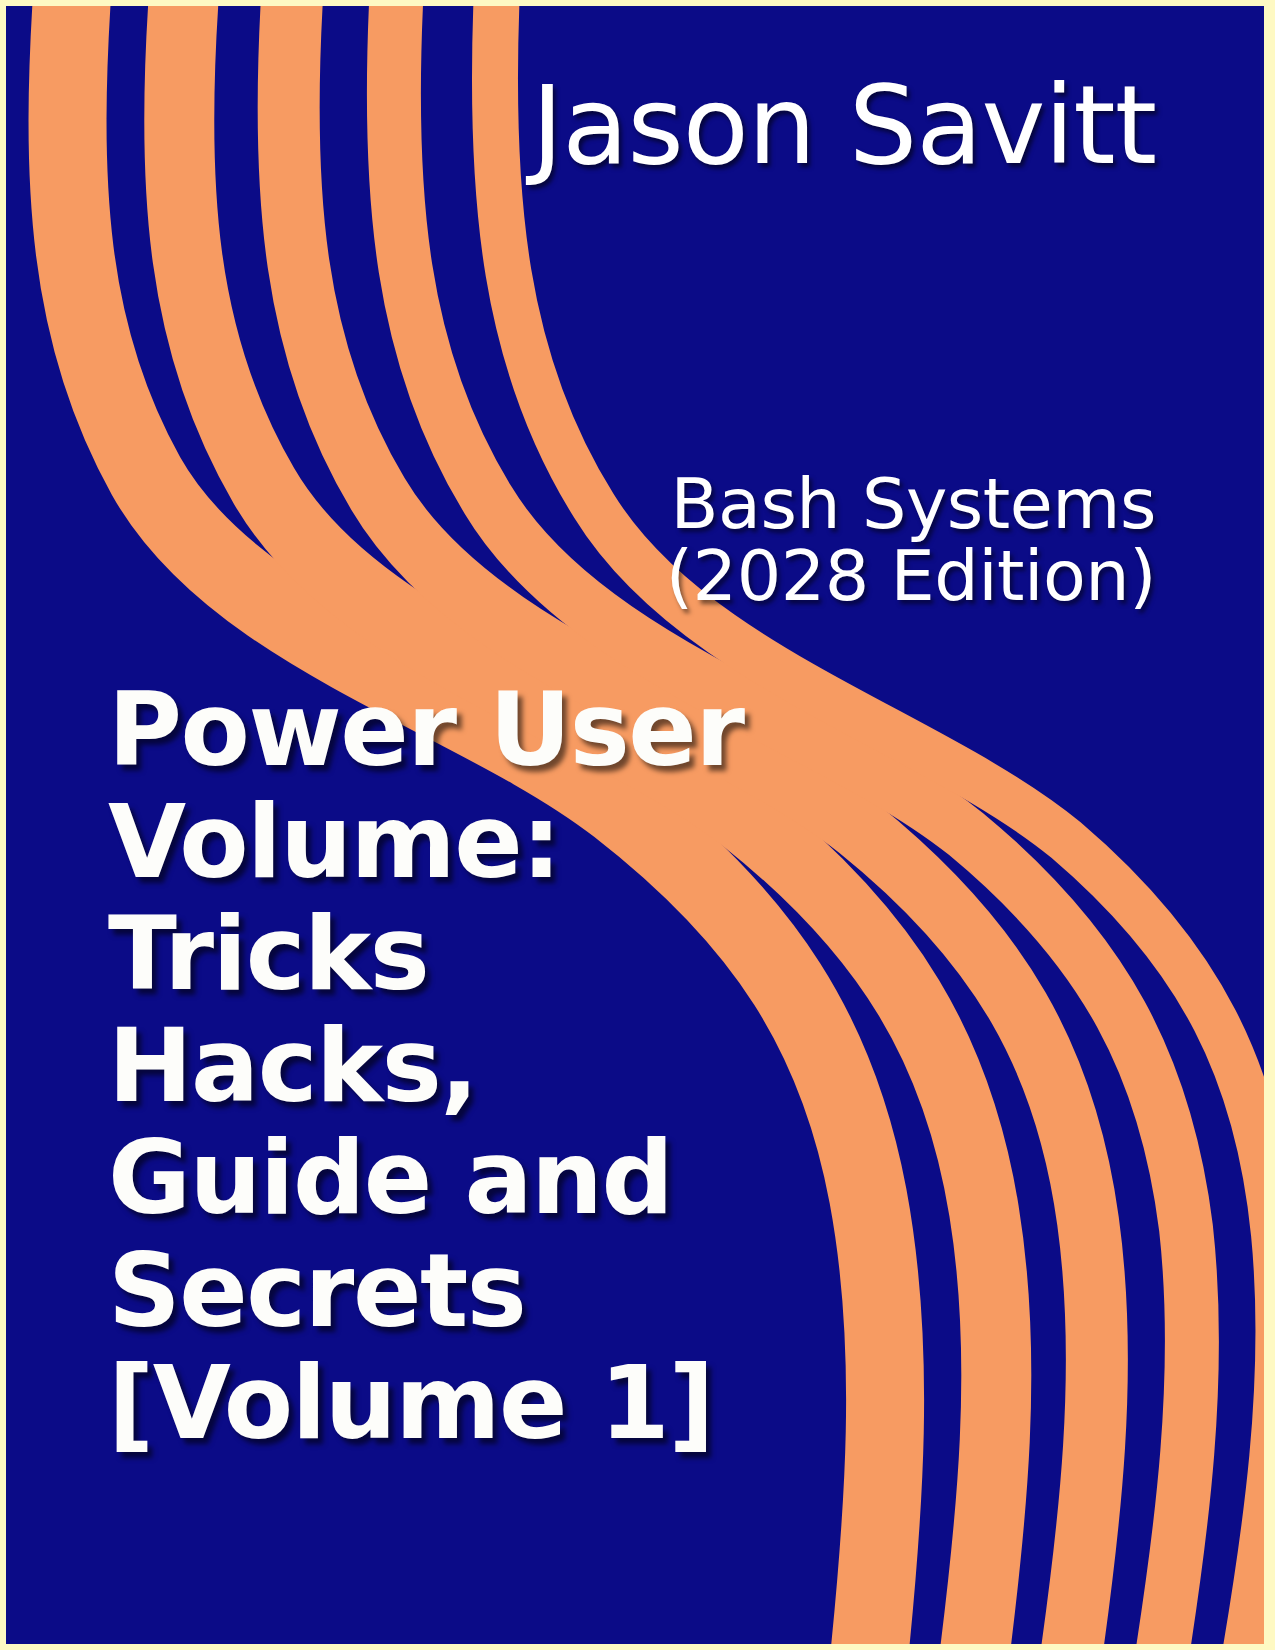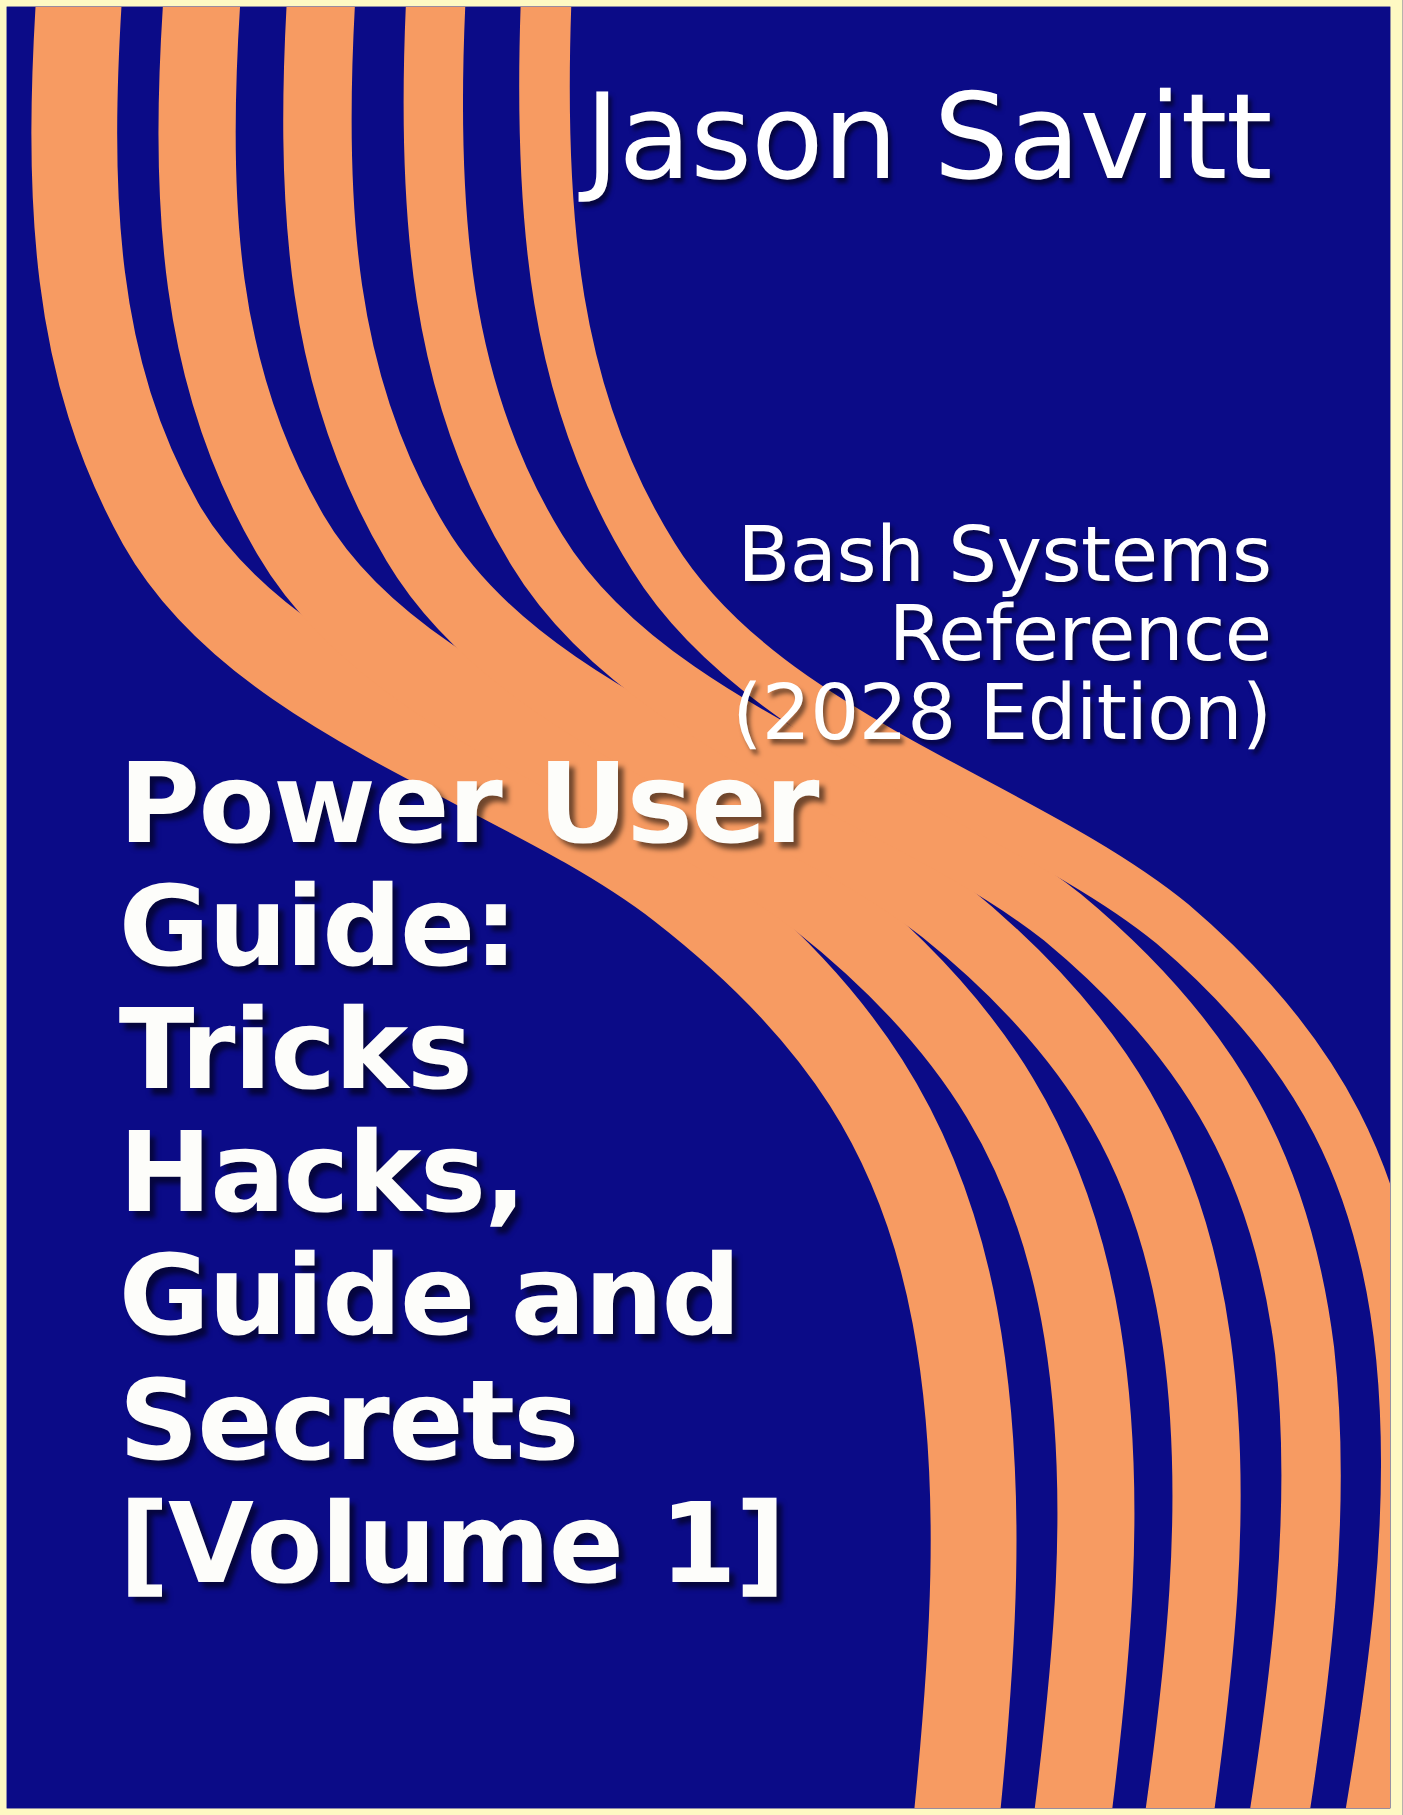--- a/index.html
+++ b/index.html
@@ -146,27 +146,26 @@
                  C 1282 1372, 1262 1522, 1230 1700"></path>
       </g>
     </svg>
 
     <div class="text-layer">
 
       <div id="author-name">Jason Savitt</div>
 
       <div id="subtitle">
         <span class="sub-line">Bash Systems</span>
-        <span class="sub-line">Reference</span>
         <span class="sub-line">(2028 Edition)</span>
       </div>
 
       <div id="book-title">
         <span class="title-line">Power User</span>
-        <span class="title-line">Guide:</span>
+        <span class="title-line">Volume:</span>
         <span class="title-line">Tricks</span>
         <span class="title-line">Hacks,</span>
         <span class="title-line">Guide and</span>
         <span class="title-line">Secrets</span>
         <span class="title-line">[Volume 1]</span>
       </div>
 
     </div>
   </div>
 </div>

